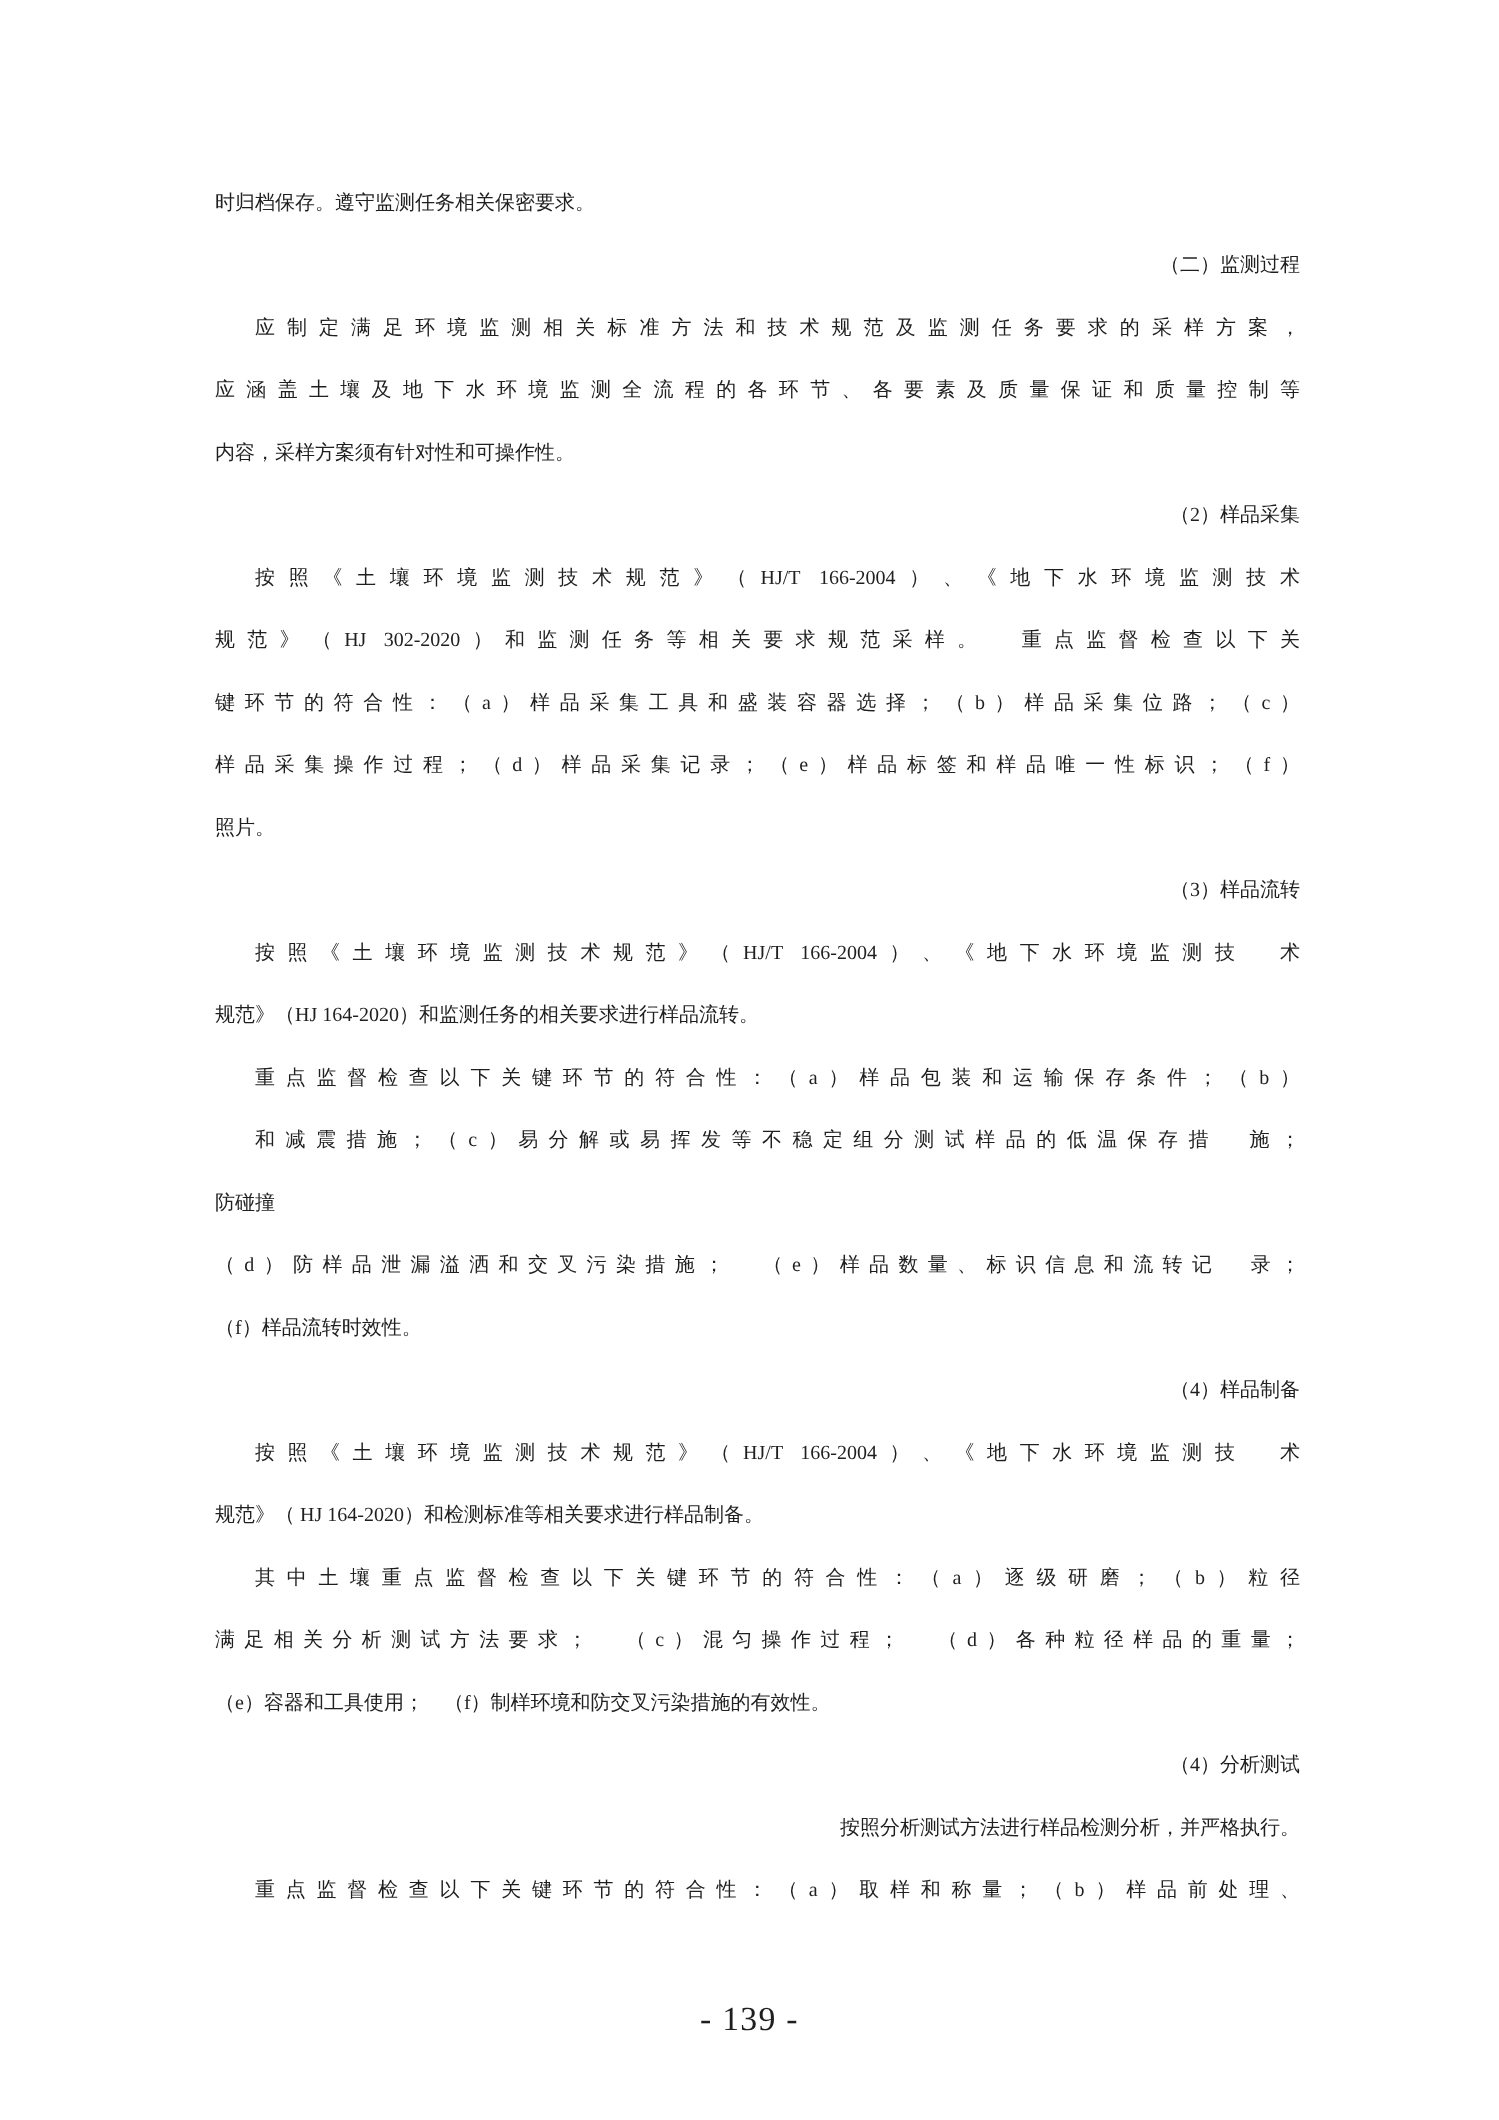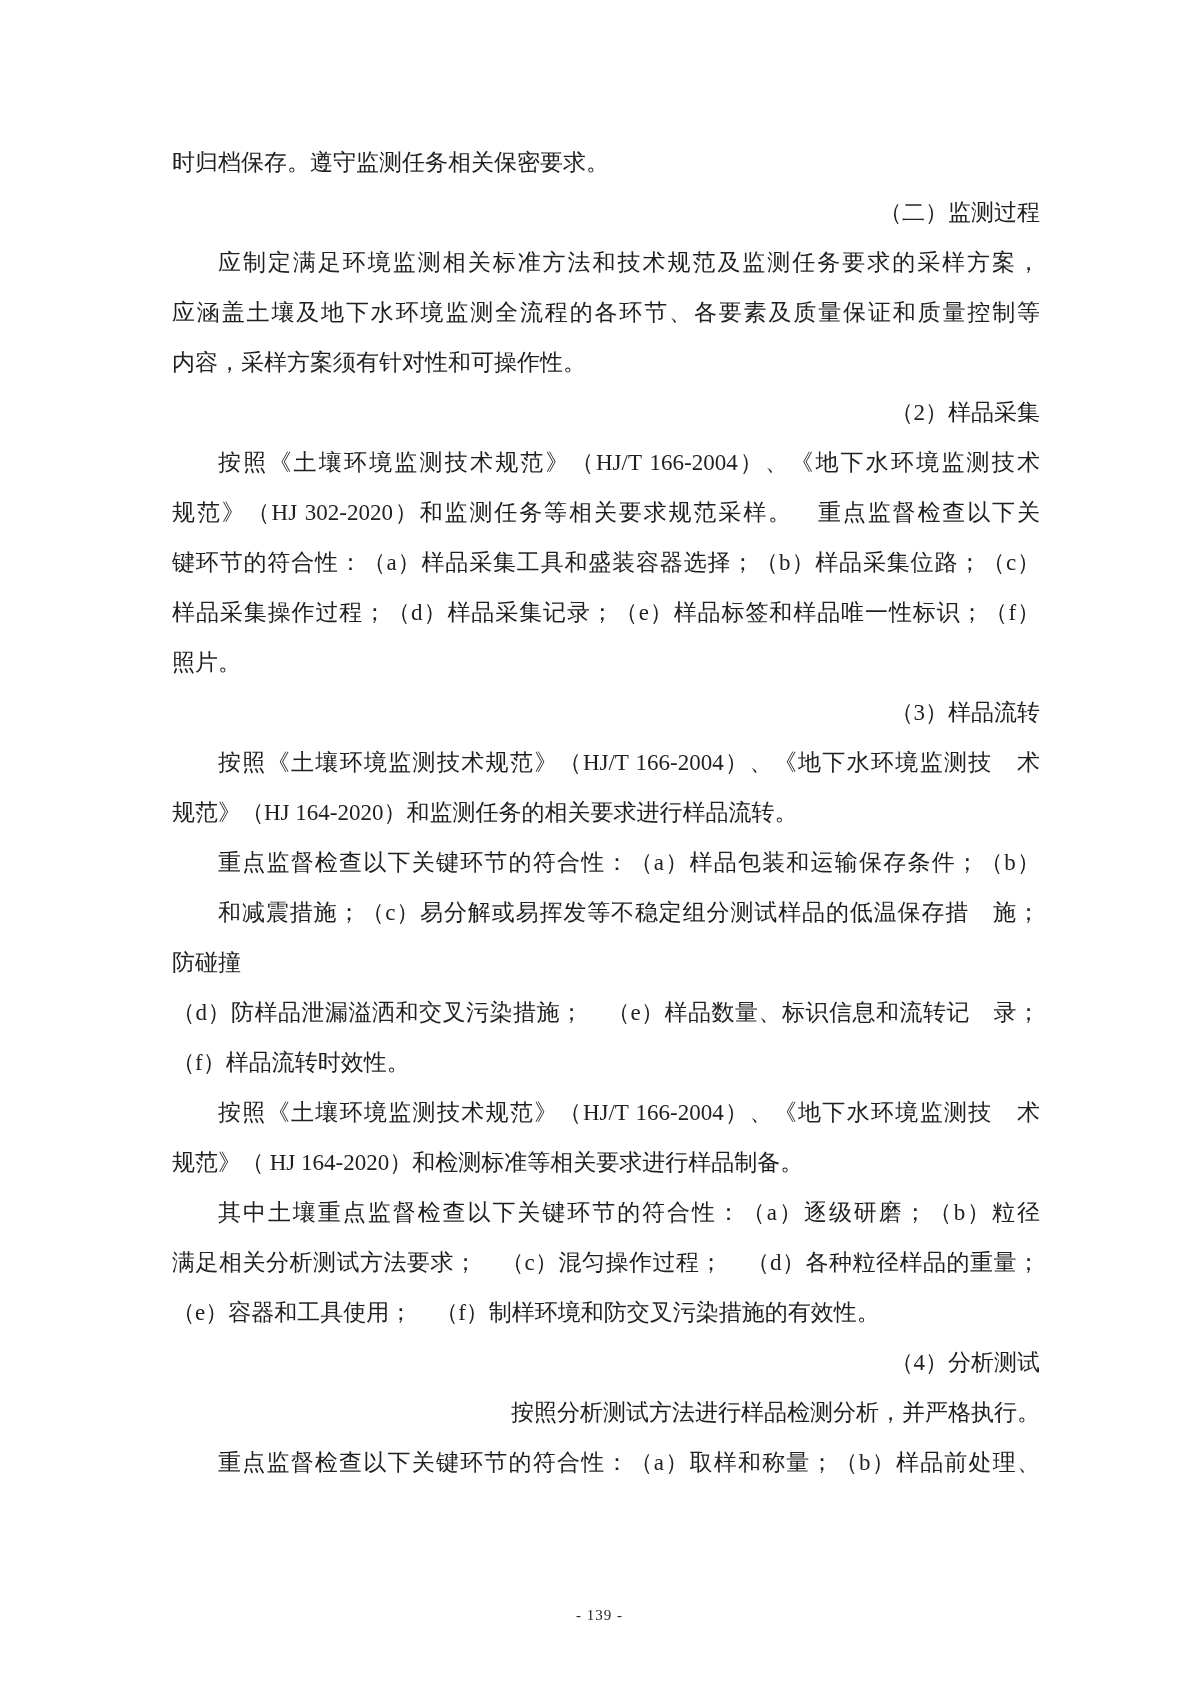--- a/index.html
+++ b/index.html
@@ -12,41 +12,41 @@
     width: 1199px;
     height: 1696px;
     background: #ffffff;
     overflow: hidden;
   }
   .body-text {
     position: absolute;
     left: 172px;
     top: 138px;
     width: 868px;
-    font-size: 23px;
+    font-size: 16px;
     color: #1f1f1f;
   }
   .line {
     height: 50px;
     line-height: 50px;
     white-space: pre-wrap;
     text-align: left;
   }
   .line.ind { text-indent: 2em; text-align: right; }
   .line.jst {
     text-align: justify;
     text-align-last: justify;
   }
   .footer {
     position: absolute;
     top: 1601px;
     left: 0;
     width: 100%;
     text-align: center;
-    font-size: 15px;
+    font-size: 27px;
     line-height: 28px;
     color: #1f1f1f;
     letter-spacing: 1px;
   }
 </style>
 </head>
 <body>
 
 <div class="page">
   <div class="body-text">
@@ -62,20 +62,21 @@
     <div class="line jst">样品采集操作过程；（d）样品采集记录；（e）样品标签和样品唯一性标识；（f）</div>
     <div class="line">照片。</div>
     <div class="line ind">（3）样品流转</div>
     <div class="line ind jst">按照《土壤环境监测技术规范》（HJ/T 166-2004）、《地下水环境监测技　术</div>
     <div class="line">规范》（HJ 164-2020）和监测任务的相关要求进行样品流转。</div>
     <div class="line ind jst">重点监督检查以下关键环节的符合性：（a）样品包装和运输保存条件；（b）</div>
     <div class="line ind jst">和减震措施；（c）易分解或易挥发等不稳定组分测试样品的低温保存措　施；</div>
     <div class="line">防碰撞</div>
     <div class="line jst">（d）防样品泄漏溢洒和交叉污染措施；　（e）样品数量、标识信息和流转记　录；</div>
     <div class="line">（f）样品流转时效性。</div>
+    <div class="line ind">（4）样品制备</div>
     <div class="line ind jst">按照《土壤环境监测技术规范》（HJ/T 166-2004）、《地下水环境监测技　术</div>
     <div class="line">规范》（ HJ 164-2020）和检测标准等相关要求进行样品制备。</div>
     <div class="line ind jst">其中土壤重点监督检查以下关键环节的符合性：（a）逐级研磨；（b）粒径</div>
     <div class="line jst">满足相关分析测试方法要求；　（c）混匀操作过程；　（d）各种粒径样品的重量；</div>
     <div class="line">（e）容器和工具使用；　（f）制样环境和防交叉污染措施的有效性。</div>
     <div class="line ind">（4）分析测试</div>
     <div class="line ind">按照分析测试方法进行样品检测分析，并严格执行。</div>
     <div class="line ind jst">重点监督检查以下关键环节的符合性：（a）取样和称量；（b）样品前处理、</div>
   </div>
   <div class="footer">- 139 -</div>

